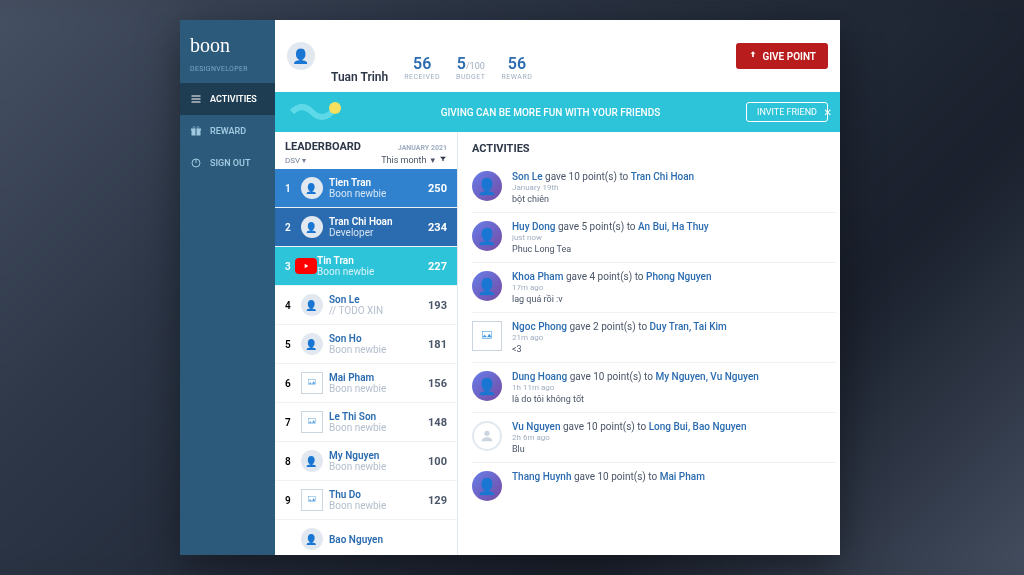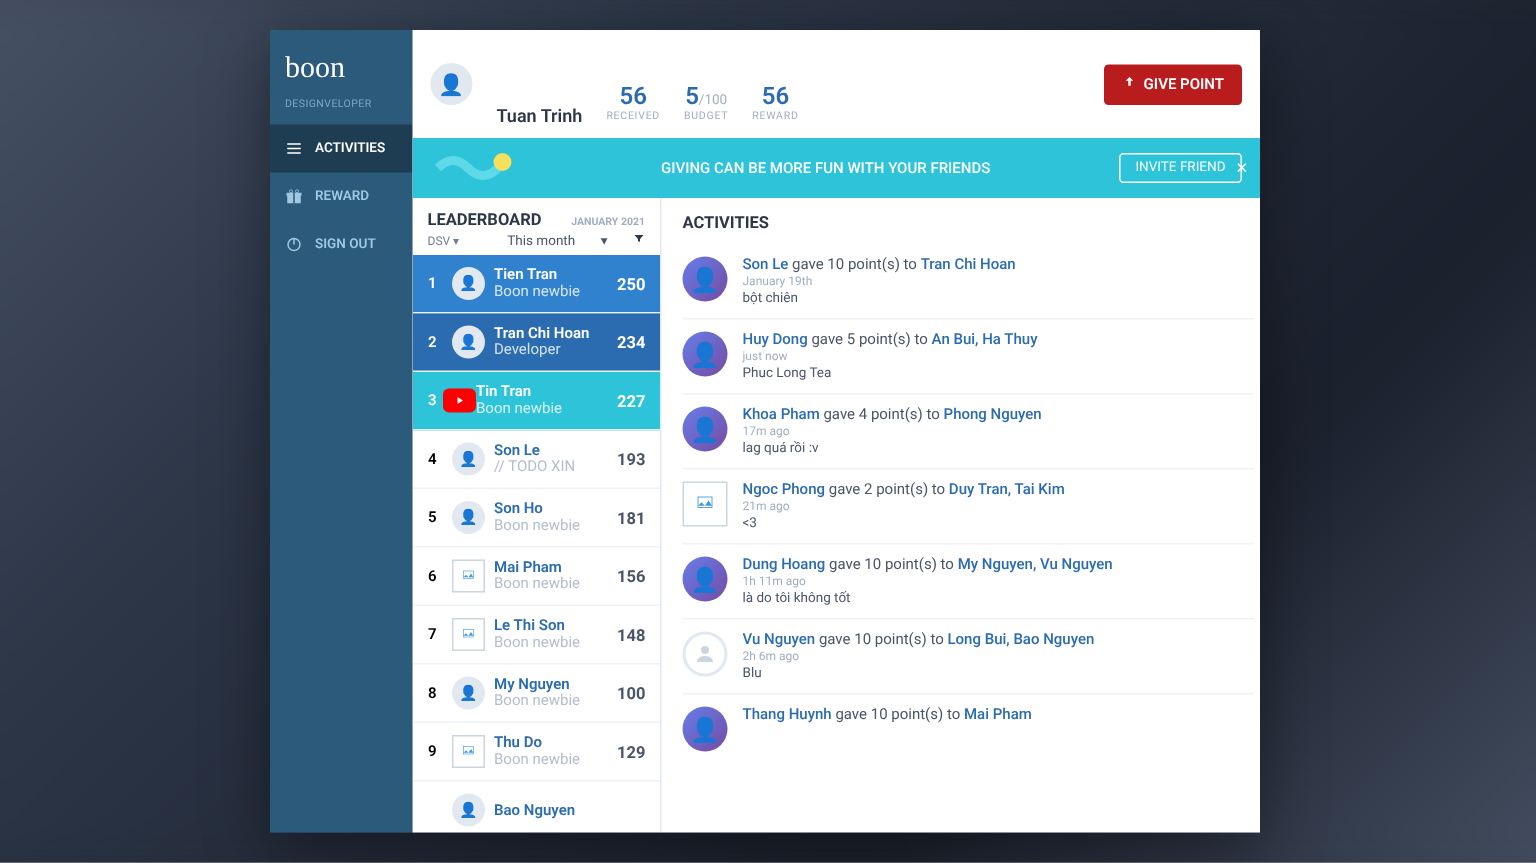--- a/index.html
+++ b/index.html
@@ -21,27 +21,27 @@
 .stat-val .denom { font-size: 9px; color: #a0aec0; font-weight: 400; }
 .stat-lbl { font-size: 7px; color: #a0aec0; letter-spacing: 0.5px; }
 .spacer { flex: 1; }
 .btn-give { background: #b91c1c; color: #fff; border: none; padding: 7px 12px; font-size: 10px; font-weight: 600; border-radius: 3px; cursor: pointer; display: flex; align-items: center; gap: 4px; }
 .banner { background: #2dc3d9; color: #fff; display: flex; align-items: center; padding: 6px 12px; font-size: 10px; position: relative; }
 .banner .squiggle { width: 60px; height: 28px; margin-right: 8px; position: relative; }
 .banner-text { flex: 1; text-align: center; font-weight: 500; }
 .btn-invite { border: 1px solid #fff; background: transparent; color: #fff; padding: 4px 10px; font-size: 9px; border-radius: 3px; cursor: pointer; }
 .banner-close { position: absolute; right: 8px; cursor: pointer; font-size: 10px; }
 .content { flex: 1; display: flex; overflow: hidden; }
-.leaderboard { width: 166px; border-right: 1px solid #e2e8f0; display: flex; flex-direction: column; }
+.leaderboard { width: 183px; border-right: 1px solid #e2e8f0; display: flex; flex-direction: column; }
 .lb-header { padding: 8px 10px 4px; }
 .lb-title { font-size: 11px; font-weight: 700; color: #2d3748; display: flex; align-items: baseline; justify-content: space-between; }
 .lb-date { font-size: 7px; color: #a0aec0; }
 .lb-sub { display: flex; align-items: center; justify-content: space-between; margin-top: 2px; }
 .lb-dsv { font-size: 8px; color: #718096; }
-.lb-filter { font-size: 9px; color: #4a5568; display: flex; align-items: center; gap: 17px; }
+.lb-filter { font-size: 9px; color: #4a5568; display: flex; align-items: center; gap: 4px; }
 .lb-list { flex: 1; overflow-y: auto; }
 .lb-item { display: flex; align-items: center; padding: 8px 10px; border-bottom: 1px solid #edf2f7; }
 .lb-item.rank1 { background: #3182ce; color: #fff; }
 .lb-item.rank2 { background: #2b6cb0; color: #fff; }
 .lb-item.rank3 { background: #2dc3d9; color: #fff; }
 .lb-rank { width: 10px; font-size: 10px; font-weight: 600; }
 .lb-avatar { width: 22px; height: 22px; border-radius: 50%; background: #e2e8f0; margin: 0 6px; display: flex; align-items: center; justify-content: center; font-size: 10px; overflow: hidden; }
 .lb-avatar.placeholder { border-radius: 0; border: 1px solid #cbd5e0; background: #fff; }
 .lb-avatar.placeholder svg { width: 10px; height: 10px; }
 .lb-info { flex: 1; min-width: 0; }

